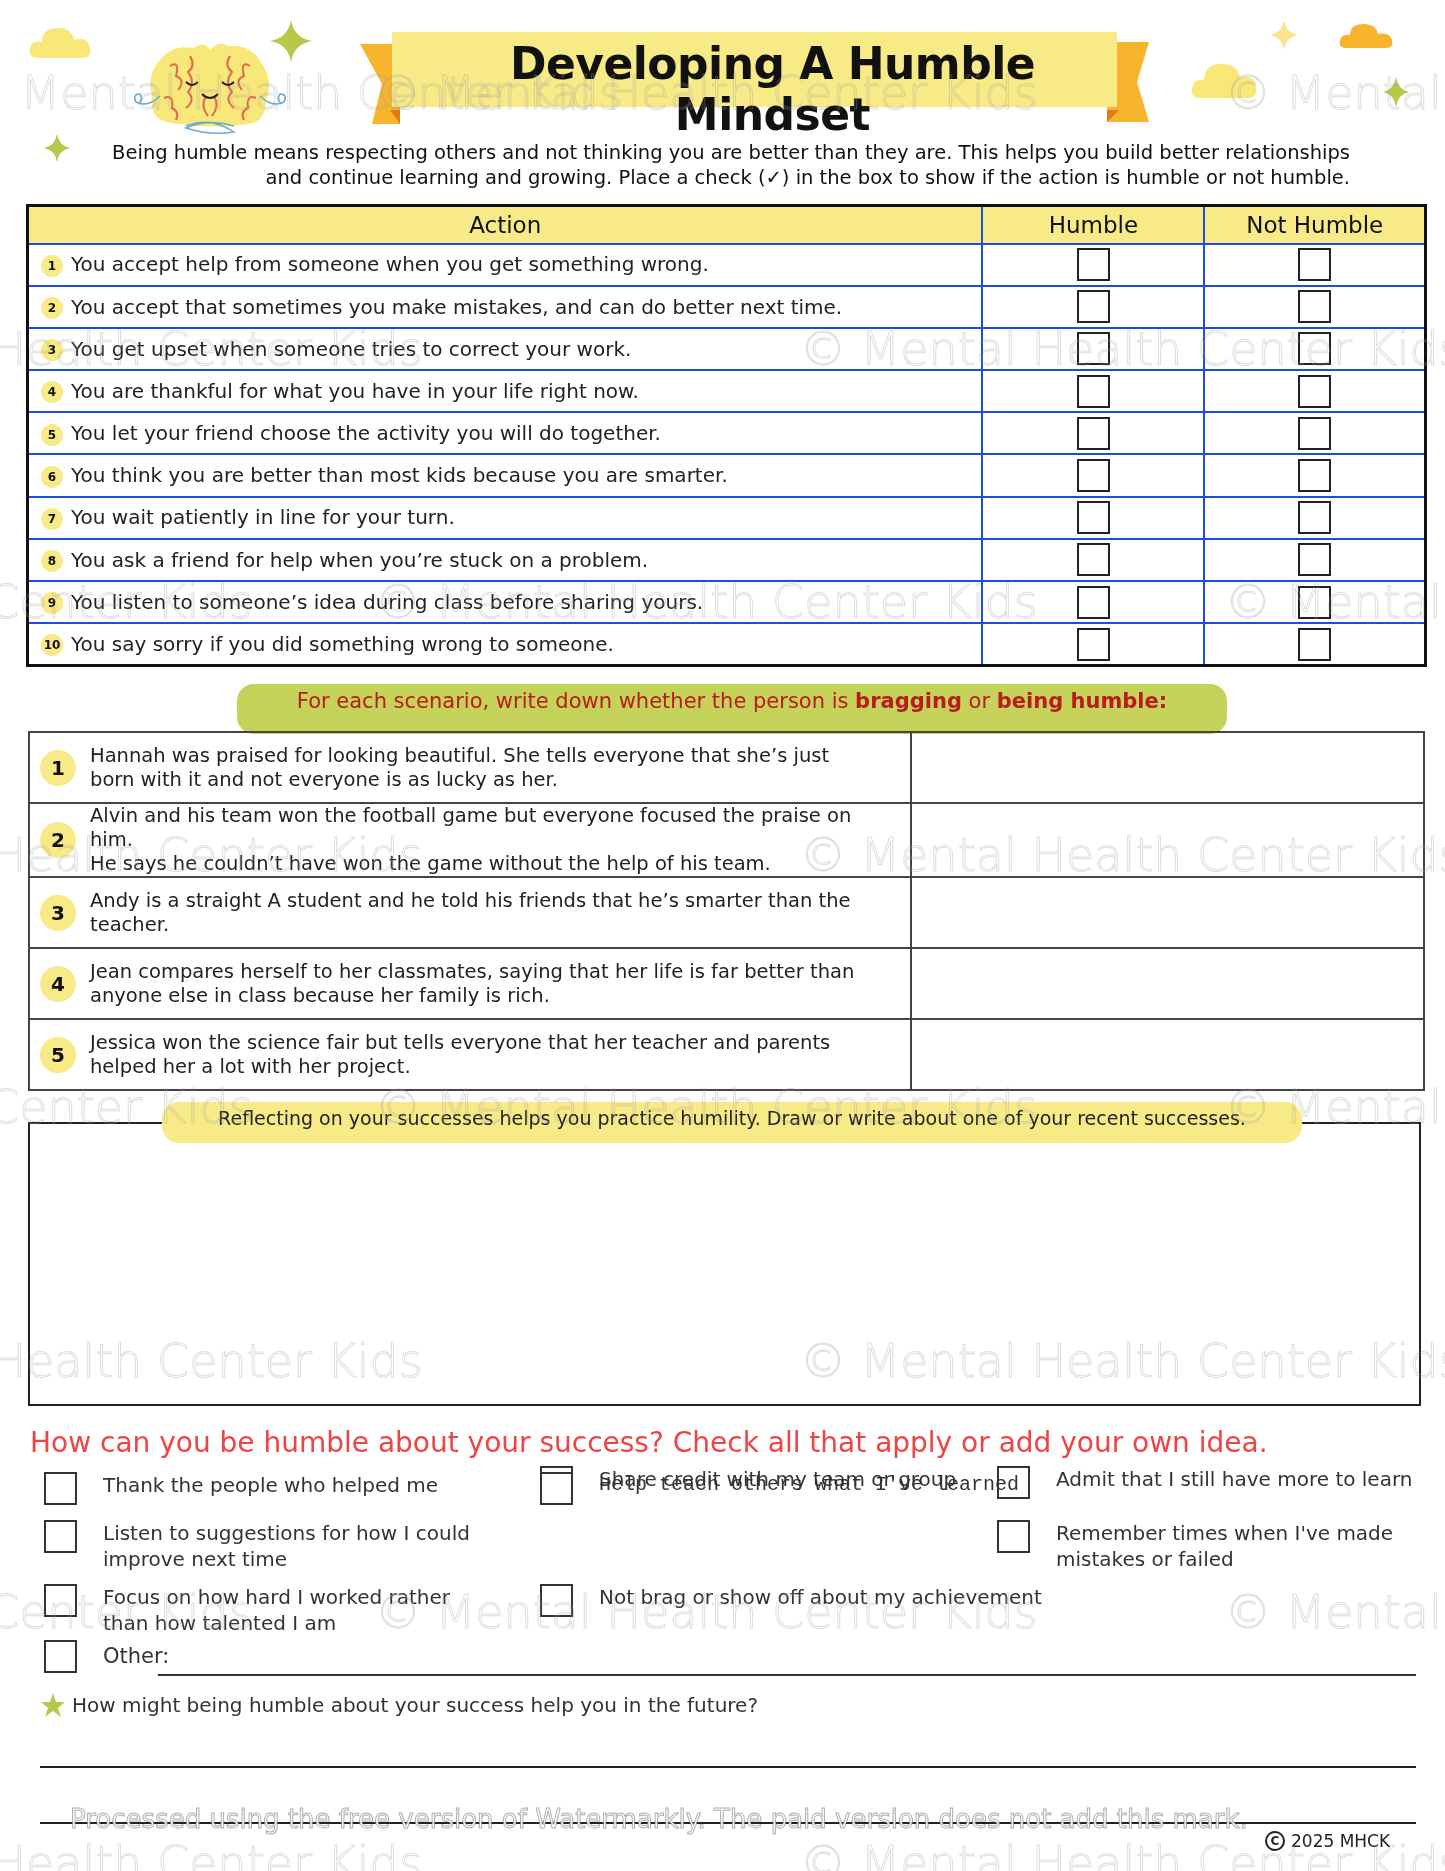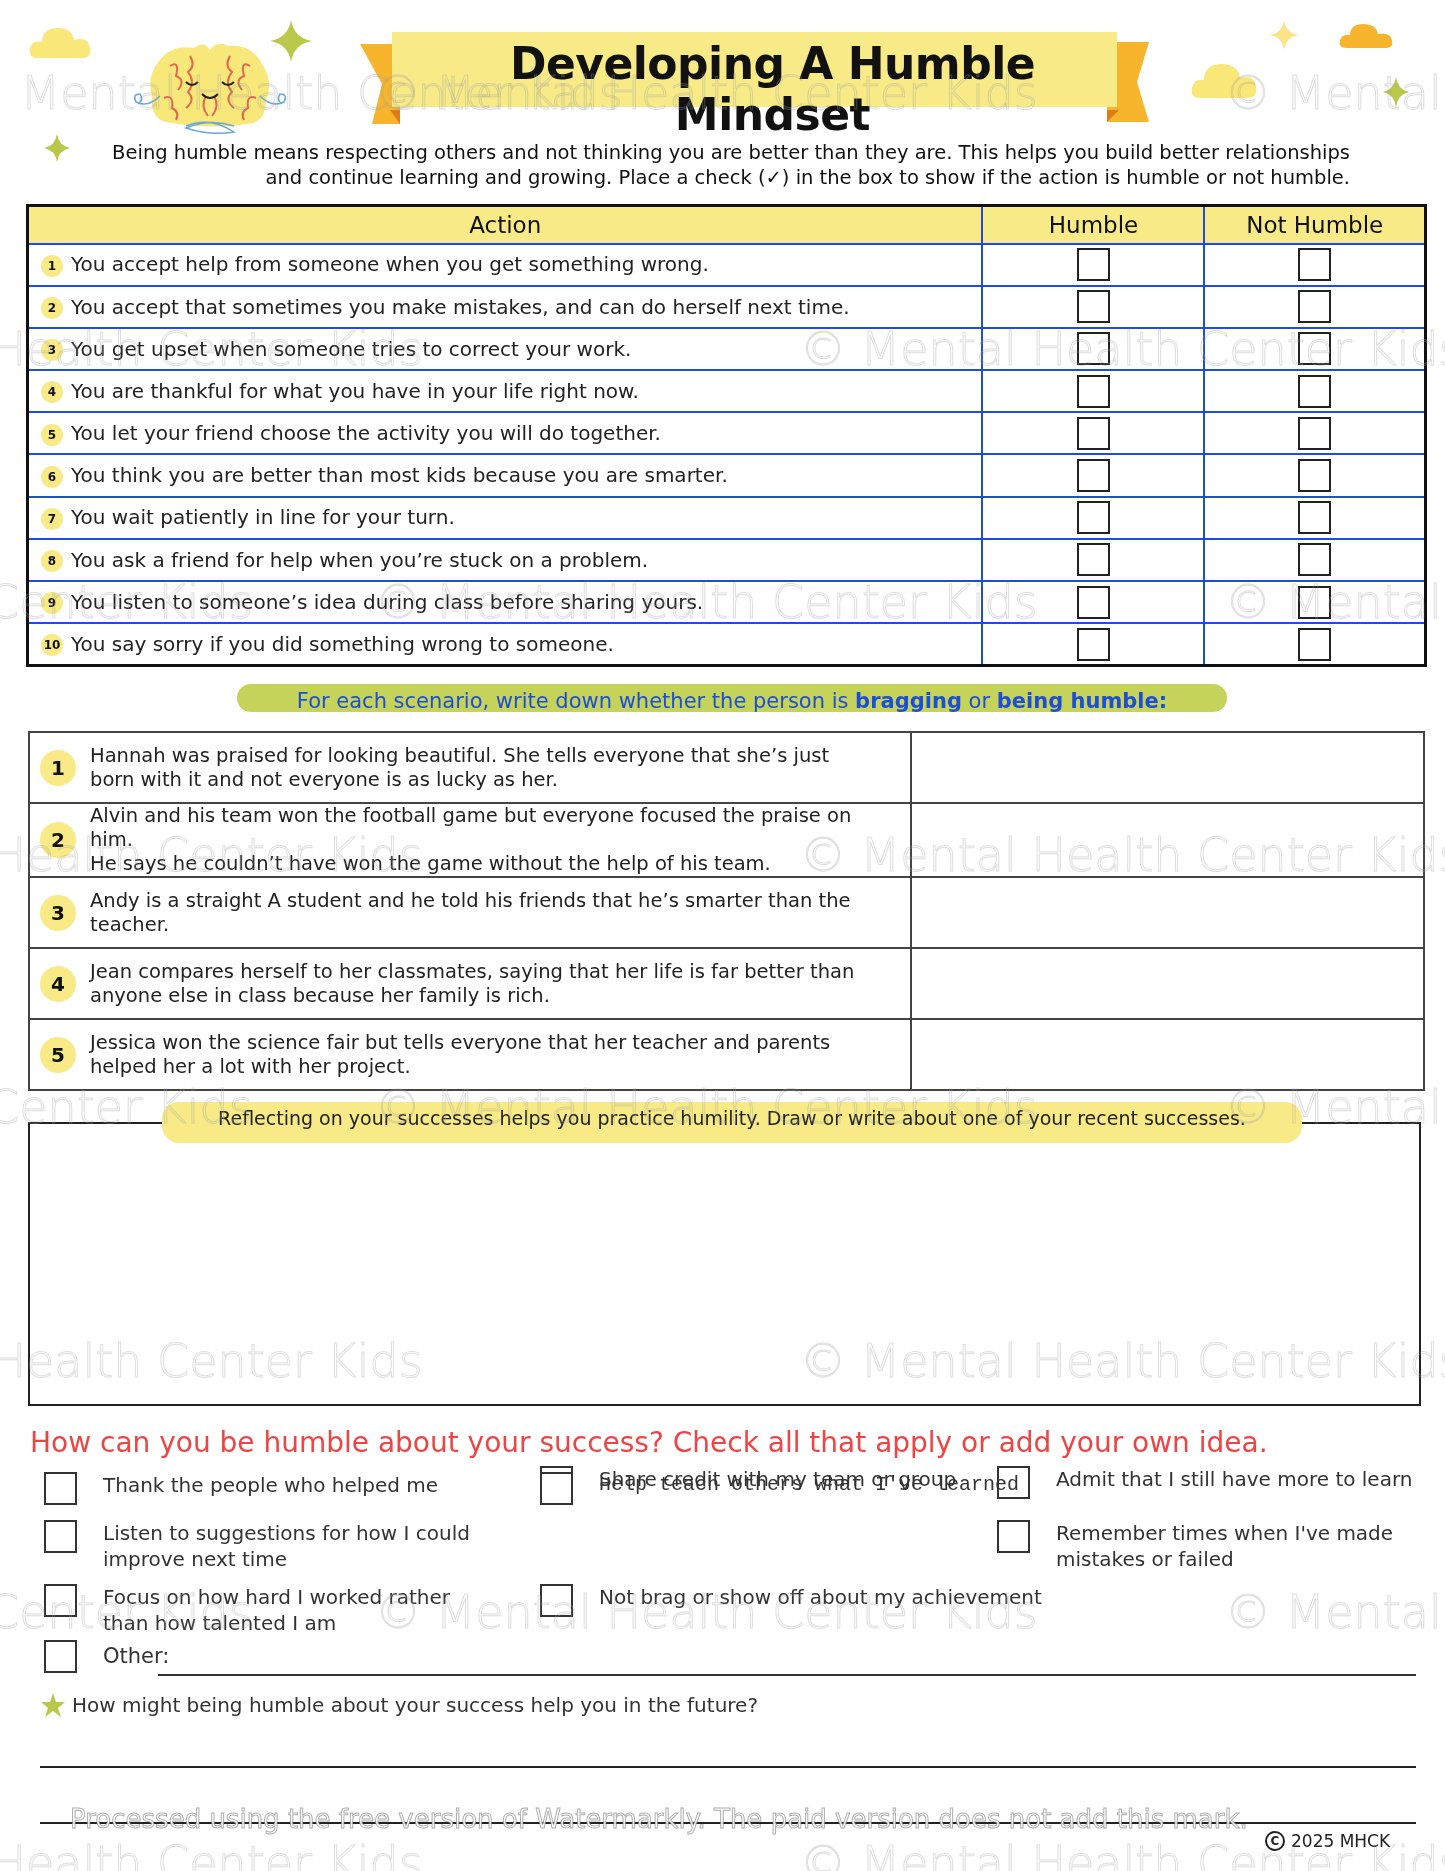--- a/index.html
+++ b/index.html
@@ -24,21 +24,21 @@
   .action-table td.act { font-size: 20px; padding-left: 12px; color: #222; white-space: nowrap; }
   .action-table td.chk { text-align: center; }
   .col-action { width: 956px; }
   .col-humble { width: 223px; }
   .col-not { width: 222px; }
 
   .num-dot { display: inline-block; width: 22px; height: 22px; border-radius: 50%; background: #f7ea87; font-size: 12px; font-weight: bold; text-align: center; line-height: 22px; vertical-align: middle; margin-right: 8px; color: #111; }
   .box { display: inline-block; width: 33px; height: 33px; border: 2px solid #222; vertical-align: middle; background: #fff; cursor: pointer; }
 
   
-  .pill-green { left: 237px; top: 684px; width: 990px; height: 28px; background: #c6d35a; border-radius: 17px; text-align: center; font-size: 21px; line-height: 34px; color: #1d4ed8; }
+  .pill-green { left: 237px; top: 684px; width: 990px; height: 50px; background: #c6d35a; border-radius: 17px; text-align: center; font-size: 21px; line-height: 34px; color: #b91c1c; }
   .pill-yellow { left: 162px; top: 1102px; width: 1140px; height: 41px; background: #f7ea87; border-radius: 17px; text-align: center; font-size: 19px; line-height: 33px; color: #222; }
 
   
   .scn-table { left: 28px; top: 731px; width: 1397px; border: 2px solid #333; border-collapse: collapse; }
   .scn-table td { border: 2px solid #444; height: 71px; vertical-align: middle; }
   .scn-table td.q { width: 883px; font-size: 19.5px; line-height: 24px; color: #222; padding: 0 10px 0 10px; }
   .scn-table td.ans { width: 514px; }
   .scn-row-inner { display: flex; align-items: center; }
   .big-dot { flex: 0 0 36px; width: 36px; height: 36px; border-radius: 50%; background: #f7ea87; font-size: 20px; font-weight: bold; text-align: center; line-height: 36px; margin-right: 14px; color: #111; }
 
@@ -137,21 +137,21 @@
       <th class="col-not">Not Humble</th>
     </tr>
   </thead>
   <tbody id="action-rows">
       <tr>
         <td class="act"><span class="num-dot">1</span><span>You accept help from someone when you get something wrong.</span></td>
         <td class="chk"><span class="box"></span></td>
         <td class="chk"><span class="box"></span></td>
       </tr>
       <tr>
-        <td class="act"><span class="num-dot">2</span><span>You accept that sometimes you make mistakes, and can do herself next time.</span></td>
+        <td class="act"><span class="num-dot">2</span><span>You accept that sometimes you make mistakes, and can do better next time.</span></td>
         <td class="chk"><span class="box"></span></td>
         <td class="chk"><span class="box"></span></td>
       </tr>
       <tr>
         <td class="act"><span class="num-dot">3</span><span>You get upset when someone tries to correct your work.</span></td>
         <td class="chk"><span class="box"></span></td>
         <td class="chk"><span class="box"></span></td>
       </tr>
       <tr>
         <td class="act"><span class="num-dot">4</span><span>You are thankful for what you have in your life right now.</span></td>

